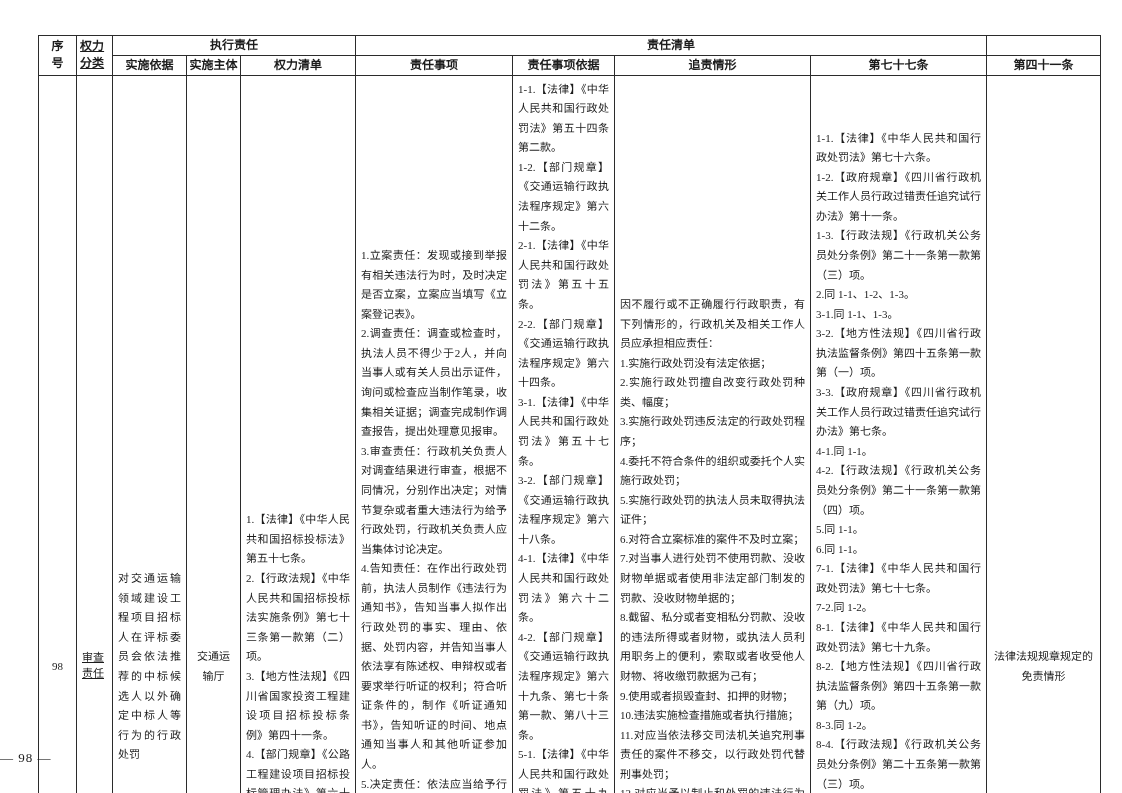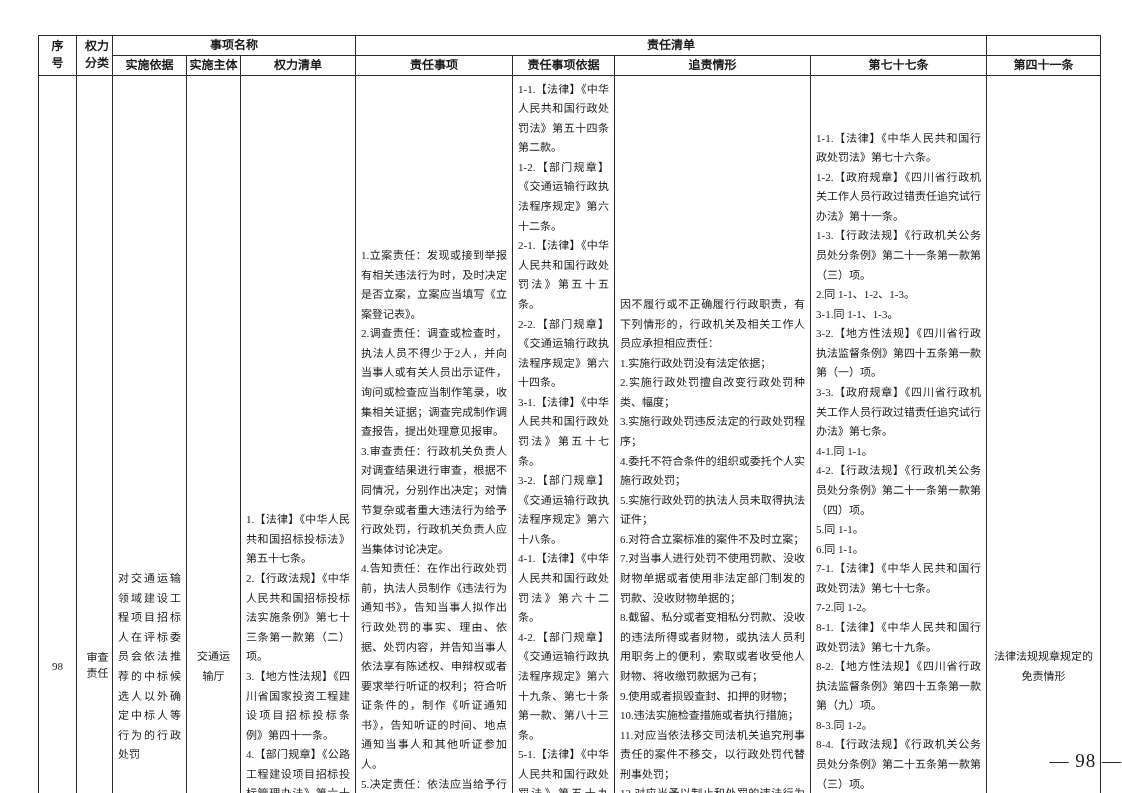--- a/index.html
+++ b/index.html
@@ -36,43 +36,44 @@
   .two-line {
     display: inline-block;
     width: 1.2em;
     line-height: 1.45;
     text-align: center;
   }
   .four-char {
     display: inline-block;
     width: 2.4em;
     line-height: 1.45;
-    text-align: right;
+    text-align: left;
+    text-decoration: underline;
   }
   .main tbody td {
     font-size: 11px;
     line-height: 1.78;
     vertical-align: middle;
     padding: 4px 5px;
   }
   tr.body-row { height: 676px; }
   td.center { text-align: center; }
   td.list {
     white-space: pre-wrap;
     text-align: justify;
   }
   td.justify { text-align: justify; }
   td.exemption { text-align: center; }
   .footer {
     position: absolute;
     left: 0;
     right: 0;
     top: 750px;
-    text-align: right;
-    font-size: 19px;
+    text-align: left;
+    font-size: 13px;
     color: #1c1c1c;
     letter-spacing: 1px;
   }
 </style>
 </head>
 <body>
 
 <div class="page">
 
   <table class="main">
@@ -85,21 +86,21 @@
       <col style="width:157px">
       <col style="width:102px">
       <col style="width:196px">
       <col style="width:176px">
       <col style="width:114px">
     </colgroup>
     <thead>
       <tr>
         <th rowspan="2"><span class="two-line">序号</span></th>
         <th rowspan="2"><span class="four-char">权力分类</span></th>
-        <th colspan="3">事项名称</th>
+        <th colspan="3">执行责任</th>
         <th colspan="4">责任清单</th>
         <th></th>
       </tr>
       <tr>
         <th>实施依据</th>
         <th>实施主体</th>
         <th>权力清单</th>
         <th>责任事项</th>
         <th>责任事项依据</th>
         <th>追责情形</th>

